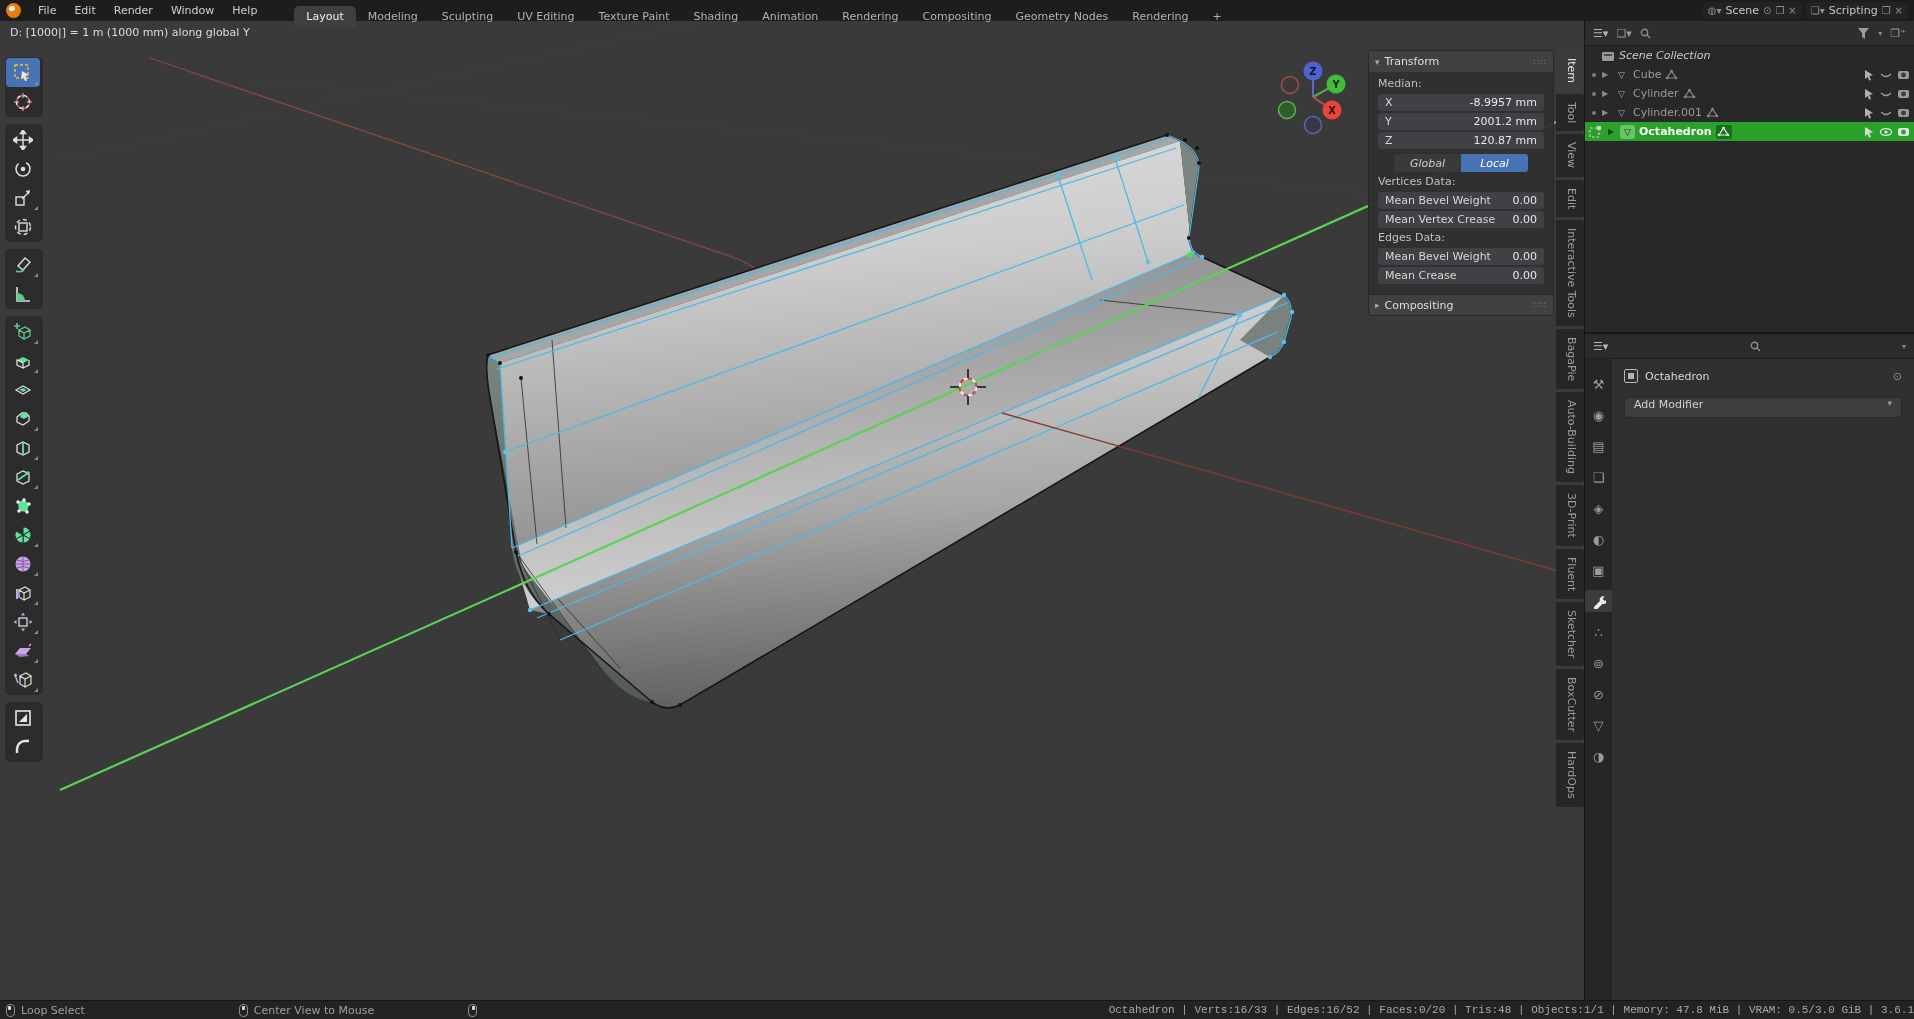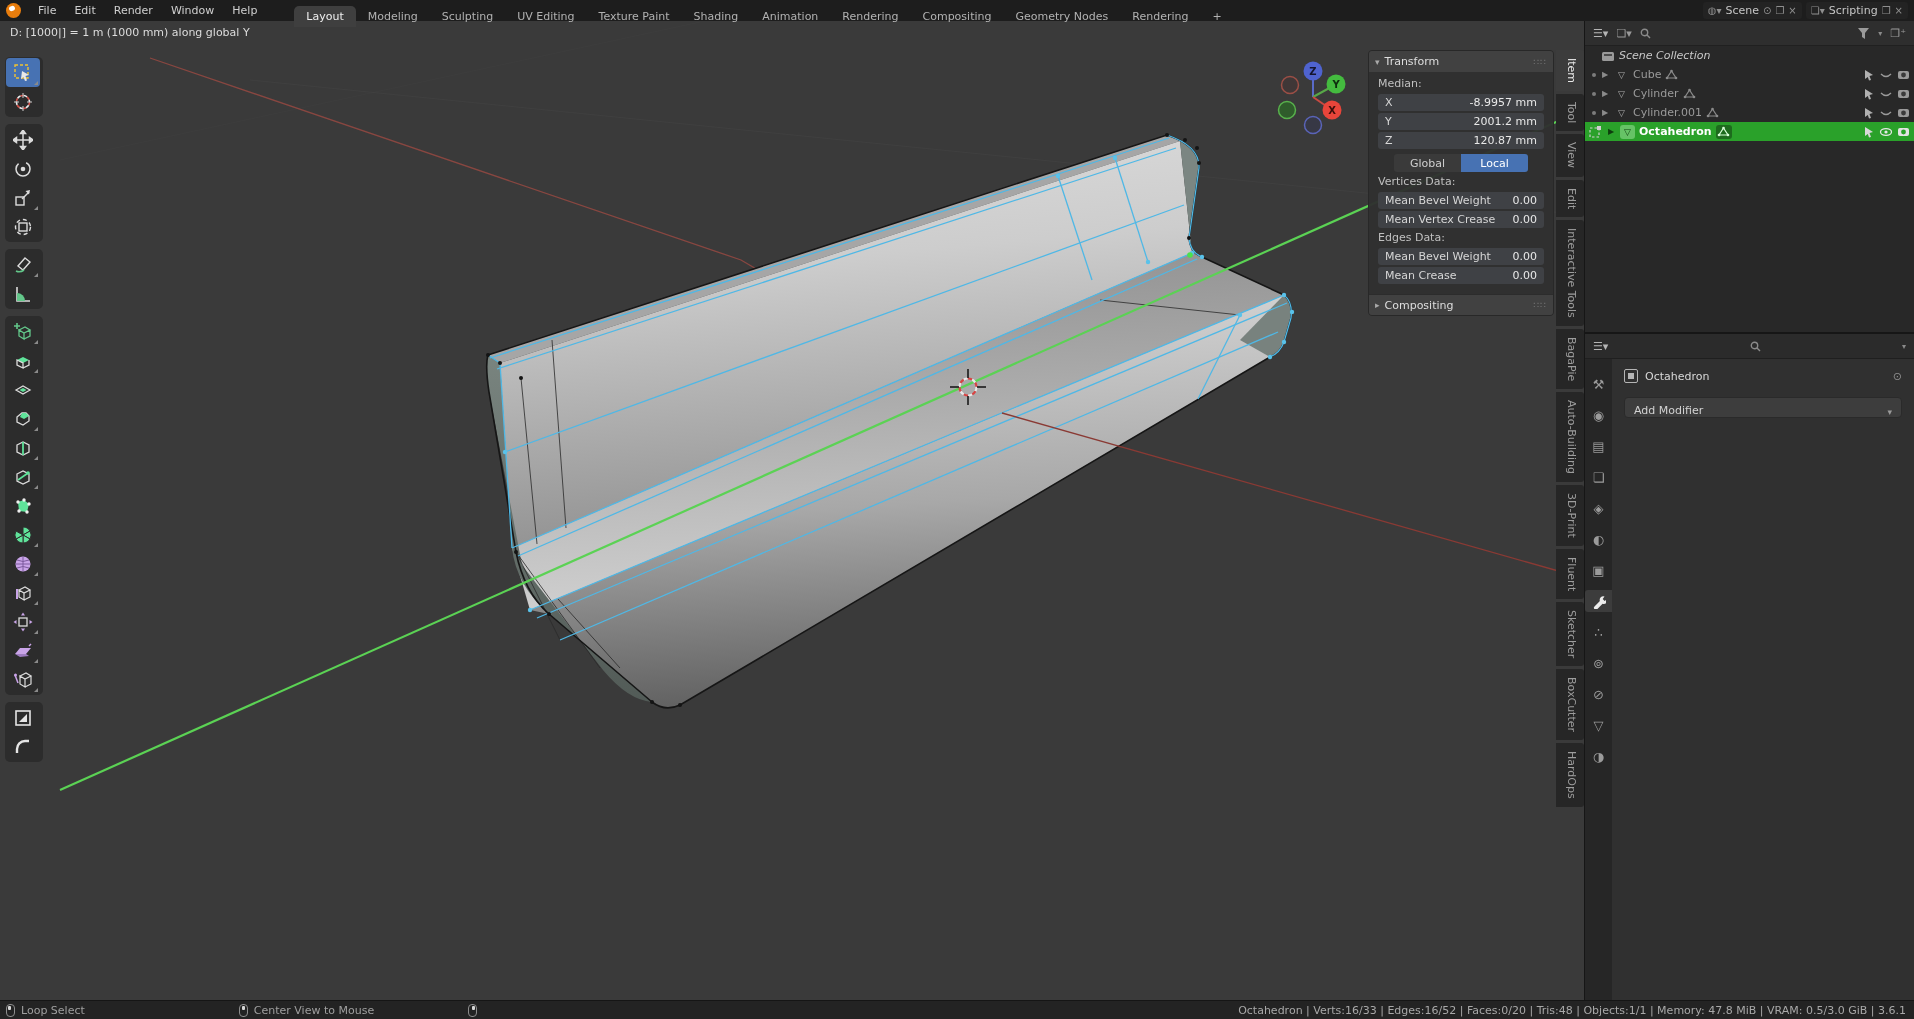--- a/index.html
+++ b/index.html
@@ -42,21 +42,21 @@
     background:rgba(48,48,48,.96); border-radius:4px; overflow:hidden;
     border:1px solid #282828; }
   .np-header { height:21px; background:#414141; display:flex; align-items:center;
     padding:0 6px; gap:5px; color:#dedede; }
   .np-grip { margin-left:auto; color:#777; font-size:9px; letter-spacing:1px; }
   .np-body { padding:2px 9px 8px; }
   .np-label { color:#c0c0c0; margin:3px 0 4px; }
   .np-field { height:17px; background:#3f4145; border-radius:3px; margin-bottom:2px;
     display:flex; align-items:center; padding:0 7px; color:#d6d6d6; }
   .np-field .fv { margin-left:auto; color:#e8e8e8; }
-  .seg { display:flex; height:18px; border-radius:3px; overflow:hidden; margin:5px 16px 2px; }
+  .seg { display:flex; height:18px; border-radius:3px; overflow:hidden; margin:5px 16px 2px;font-style:italic; }
   .seg > div { flex:1; display:flex; align-items:center; justify-content:center; background:#3a3a3a; color:#cfcfcf; }
   .seg > div.on { background:#4772b3; color:#fff; }
   .np-footer { height:21px; background:#414141; display:flex; align-items:center;
     padding:0 6px; gap:5px; color:#dedede; border-top:1px solid #2c2c2c; }
 
   
   #side-tabs { position:absolute; left:1556px; top:29px; width:28px; z-index:7;
     display:flex; flex-direction:column; gap:3px; }
   .vtab { writing-mode:vertical-rl; padding:8px 4px; color:#9d9d9d; background:#262626;
     border-radius:0 3px 3px 0; text-align:center; line-height:18px; }
@@ -91,32 +91,32 @@
   .pr-tabs { position:absolute; left:0; top:25px; width:27px; bottom:0; background:#262626;
     display:flex; flex-direction:column; align-items:center; padding-top:14px; gap:9px; }
   .ptab { width:27px; height:22px; display:flex; align-items:center; justify-content:center;
     color:#9b9b9b; font-size:13px; }
   .ptab.active { background:#3c3c3c; color:#ececec; border-radius:3px 0 0 3px; }
   .pr-body { position:absolute; left:27px; top:25px; right:0; bottom:0; padding:10px 12px; }
   .crumb { display:flex; align-items:center; gap:7px; color:#d8d8d8; margin-bottom:14px; }
   .objic { width:14px; height:14px; border:1px solid #b5b5b5; border-radius:2px; position:relative; }
   .objic::after { content:""; position:absolute; inset:3px; background:#b5b5b5; }
   .add-mod { height:21px; background:#3d3d3d; border:1px solid #2a2a2a; border-radius:4px;
-    display:flex; align-items:flex-end; padding:0 9px; color:#d2d2d2; }
+    display:flex; align-items:flex-start; padding:0 9px; color:#d2d2d2; }
   .add-mod .chev { margin-left:auto; color:#9a9a9a; font-size:9px; }
 
   
   #statusbar { position:absolute; left:0; top:1000px; width:1914px; height:19px;
     background:#232323; border-top:1px solid #151515; display:flex; align-items:center;
     color:#9f9f9f; }
   .mouse { width:9px; height:13px; border:1px solid #8d8d8d; border-radius:4px; position:relative; margin:0 6px; }
   .mouse i { position:absolute; top:1px; width:3px; height:4px; background:#d8d8d8; border-radius:1px; }
   .mouse.l i { left:1px; } .mouse.m i { left:2.5px; } .mouse.r i { right:1px; }
   .sb-item { display:flex; align-items:center; }
-  .sb-stats { margin-left:auto; padding-right:8px; color:#a8a8a8; }
+  .sb-stats { margin-left:auto; color:#a8a8a8;font-family:Liberation Mono, monospace; }
 
   .icon-svg { display:block; }
 </style>
 </head>
 <body>
 
 <div id="topbar">
   <div class="blender-logo"></div>
   <div class="menu-item">File</div>
   <div class="menu-item">Edit</div>

